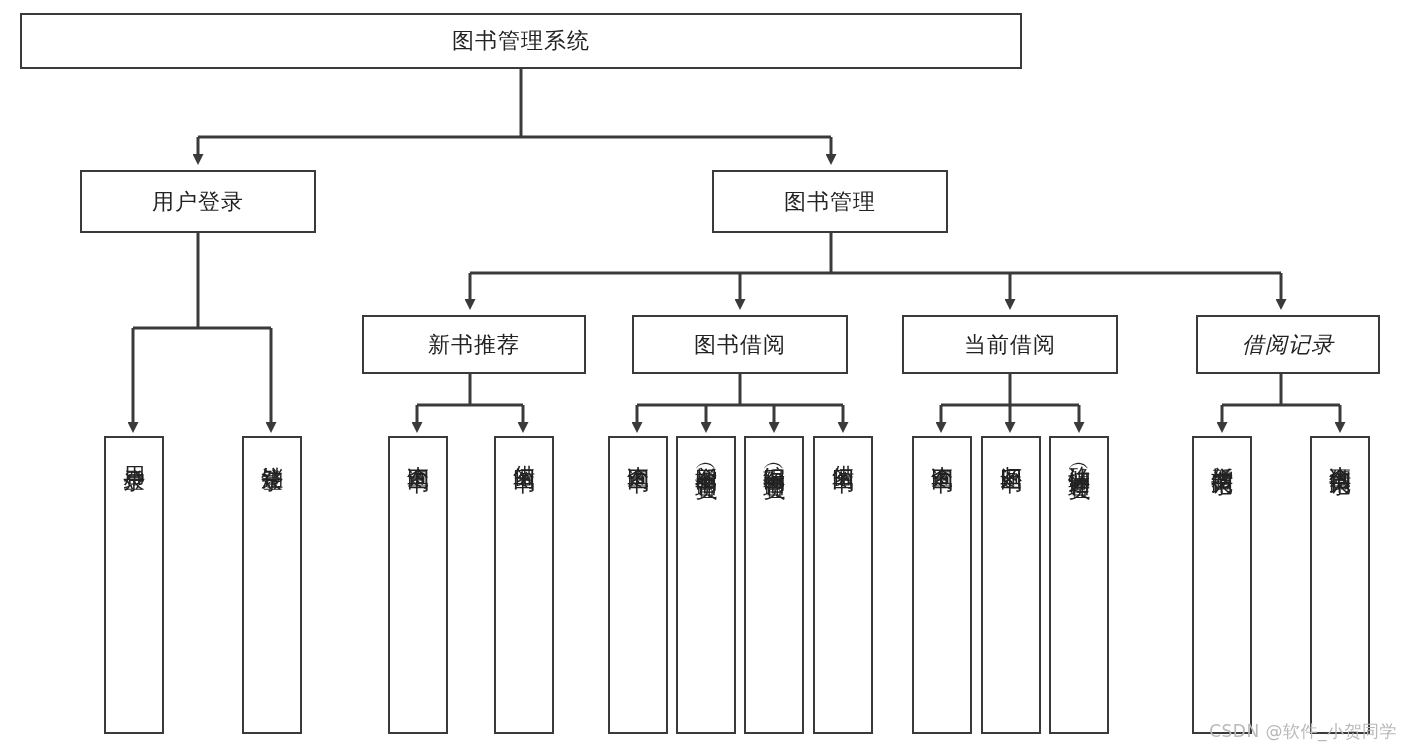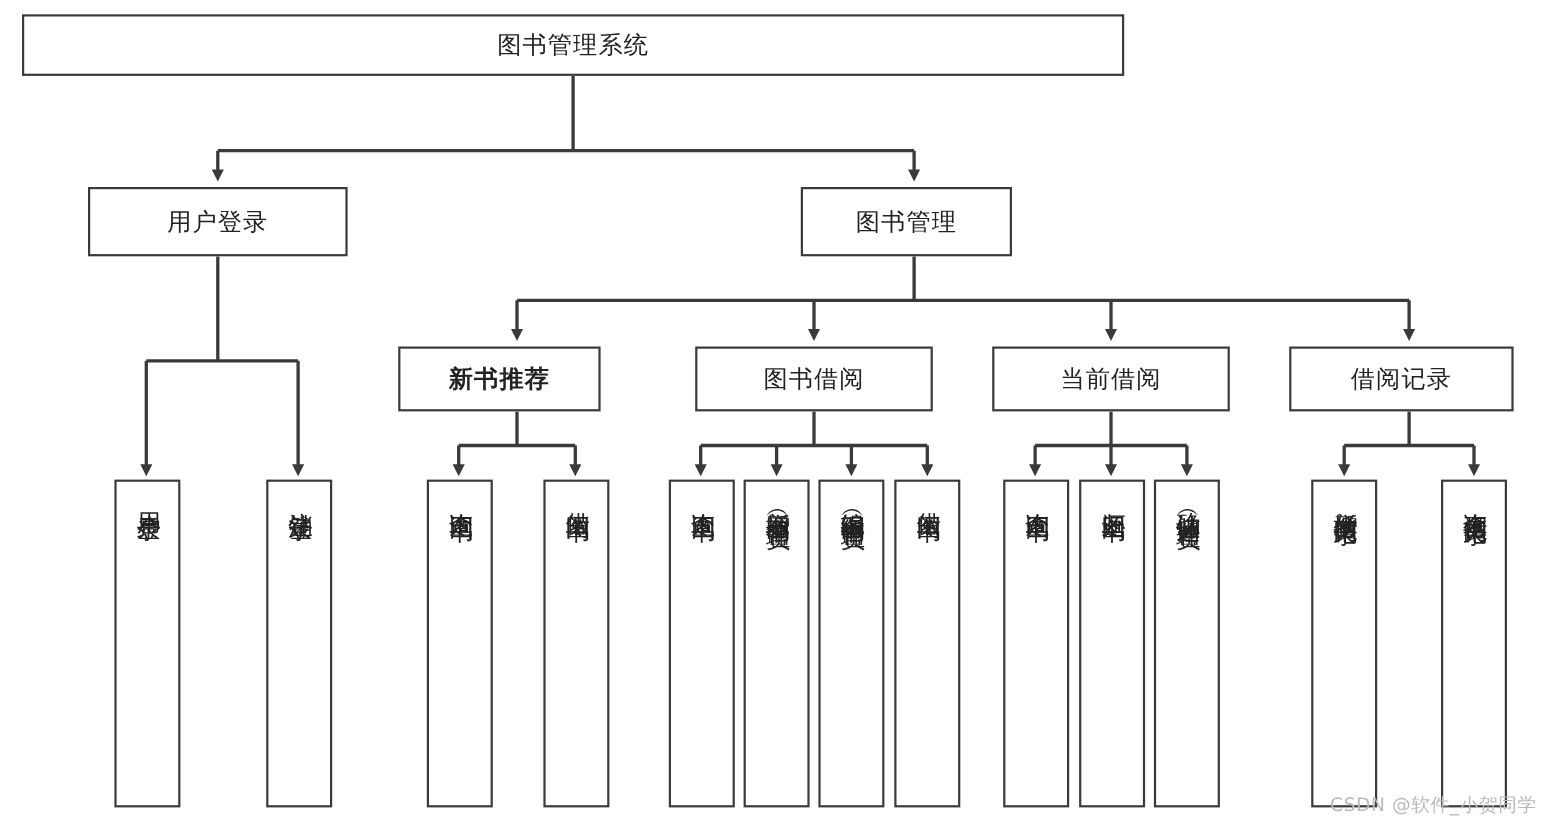--- a/index.html
+++ b/index.html
@@ -124,34 +124,34 @@
     </g>
   </svg>
 
   <div class="node horiz" style="left:20px; top:13px; width:1002px; height:56px;">
     <span class="node-label">图书管理系统</span>
   </div>
 
   <div class="node horiz" style="left:80px; top:170px; width:236px; height:63px;">
     <span class="node-label">用户登录</span>
   </div>
-  <div class="node horiz" style="left:728px; top:170px; width:192px; height:63px;">
+  <div class="node horiz" style="left:712px; top:170px; width:236px; height:63px;">
     <span class="node-label">图书管理</span>
   </div>
 
-  <div class="node horiz" style="left:362px; top:315px; width:184px; height:59px;font-weight:bold;">
+  <div class="node horiz" style="left:362px; top:315px; width:224px; height:59px;">
     <span class="node-label">新书推荐</span>
   </div>
   <div class="node horiz" style="left:632px; top:315px; width:216px; height:59px;text-align:right;">
     <span class="node-label">图书借阅</span>
   </div>
   <div class="node horiz" style="left:902px; top:315px; width:216px; height:59px;align-items:center;">
     <span class="node-label">当前借阅</span>
   </div>
-  <div class="node horiz" style="left:1172px; top:315px; width:204px; height:59px;">
+  <div class="node horiz" style="left:1196px; top:315px; width:184px; height:59px;font-style:italic;">
     <span class="node-label">借阅记录</span>
   </div>
 
   <div class="node vert" style="left:104px; top:436px; width:60px; height:298px;">
     <span class="vtext">用户登录</span>
   </div>
   <div class="node vert" style="left:242px; top:436px; width:60px; height:298px;">
     <span class="vtext">注销登录</span>
   </div>
 

